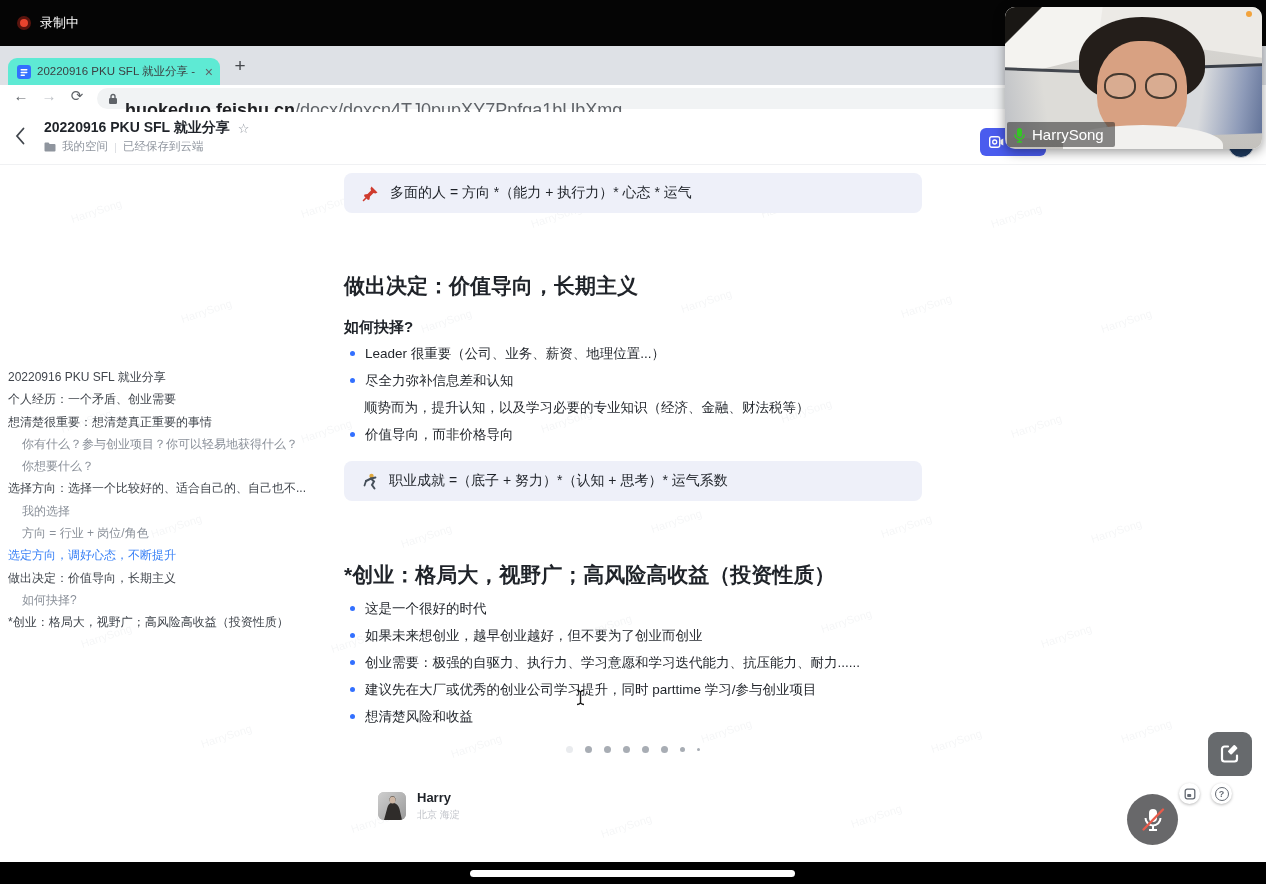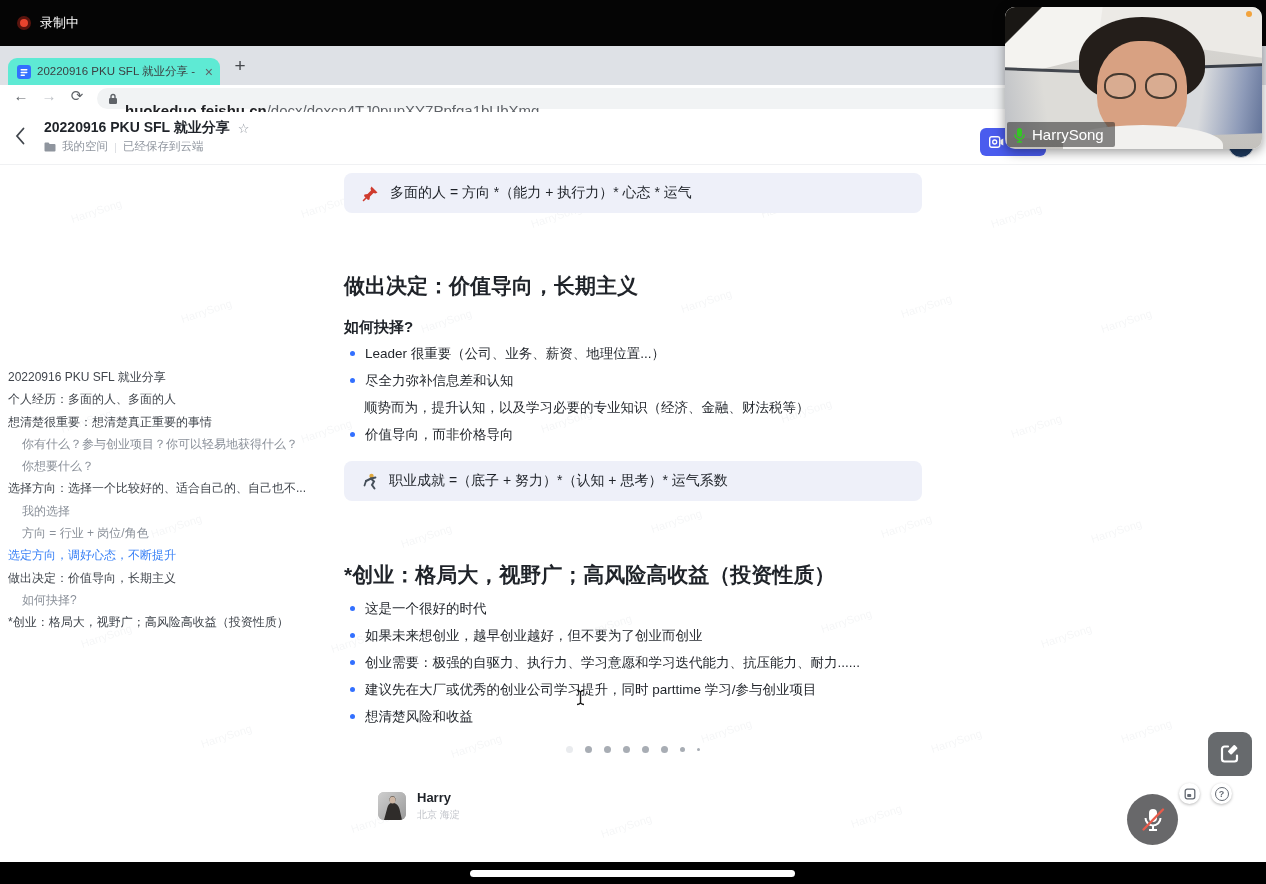--- a/index.html
+++ b/index.html
@@ -17,21 +17,21 @@
   .tab { position:absolute; left:8px; top:12px; width:212px; height:27px; background:#5eead4; border-radius:9px 9px 0 0; display:flex; align-items:center; padding:0 7px 0 9px; }
   .tab-title { font-size:11.5px; color:#3c4043; white-space:nowrap; overflow:hidden; text-overflow:ellipsis; flex:1; margin:0 6px; }
   .tab-close { font-size:14px; color:#5f6368; line-height:1; cursor:default; }
   .newtab-btn { position:absolute; left:229px; top:9px; font-size:19px; color:#45484d; width:22px; text-align:center; }
 
   
   .urlrow { position:absolute; left:0; top:85px; width:100%; height:27px; background:#ffffff; z-index:5; }
   .navbtn { position:absolute; top:2px; font-size:15px; width:22px; text-align:center; color:#5f6368; }
   .navbtn.fwd { color:#bdc1c6; }
   .url-pill { position:absolute; left:97px; top:3px; right:12px; height:21px; background:#f1f3f4; border-radius:11px; display:flex; align-items:center; padding-left:11px; }
-  .url-text { font-size:15px;margin-top:24px; }
+  .url-text { font-size:18px;margin-top:24px; }
   .url-domain { color:#202124; font-weight:bold; }
   .url-path { color:#5f6368; }
 
   
   .docheader { position:absolute; left:0; top:112px; width:100%; height:53px; background:#ffffff; border-bottom:1px solid #f0f1f3; z-index:5; }
   .back-chevron { position:absolute; left:15px; top:15px; }
   .dh-title-row { position:absolute; left:44px; top:7px; display:flex; align-items:center; gap:8px; }
   .dh-title { font-size:14px; color:#1f2329; font-weight:bold; }
   .dh-star { color:#8f959e; font-size:13px; }
   .dh-meta-row { position:absolute; left:44px; top:27px; display:flex; align-items:center; gap:6px; font-size:11.5px; color:#8f959e; }
@@ -195,21 +195,21 @@
         <span class="wm" style="left: 700px; top: 560px;">HarrySong</span>
         <span class="wm" style="left: 930px; top: 570px;">HarrySong</span>
         <span class="wm" style="left: 1120px; top: 560px;">HarrySong</span>
         <span class="wm" style="left: 350px; top: 650px;">HarrySong</span>
         <span class="wm" style="left: 600px; top: 655px;">HarrySong</span>
         <span class="wm" style="left: 850px; top: 645px;">HarrySong</span>
       </div>
 
     <div class="outline" id="outline">
         <div class="o-item lvl1">20220916 PKU SFL 就业分享</div>
-        <div class="o-item lvl1">个人经历：多面的人、多面的人</div>
+        <div class="o-item lvl1">个人经历：一个矛盾、创业需要</div>
         <div class="o-item lvl1">想清楚很重要：想清楚真正重要的事情</div>
         <div class="o-item lvl2">你有什么？参与创业项目？你可以轻易地获得什么？</div>
         <div class="o-item lvl2">你想要什么？</div>
         <div class="o-item lvl1">选择方向：选择一个比较好的、适合自己的、自己也不...</div>
         <div class="o-item lvl2">我的选择</div>
         <div class="o-item lvl2">方向 = 行业 + 岗位/角色</div>
         <div class="o-item lvl1 active">选定方向，调好心态，不断提升</div>
         <div class="o-item lvl1">做出决定：价值导向，长期主义</div>
         <div class="o-item lvl2">如何抉择?</div>
         <div class="o-item lvl1">*创业：格局大，视野广；高风险高收益（投资性质）</div>

